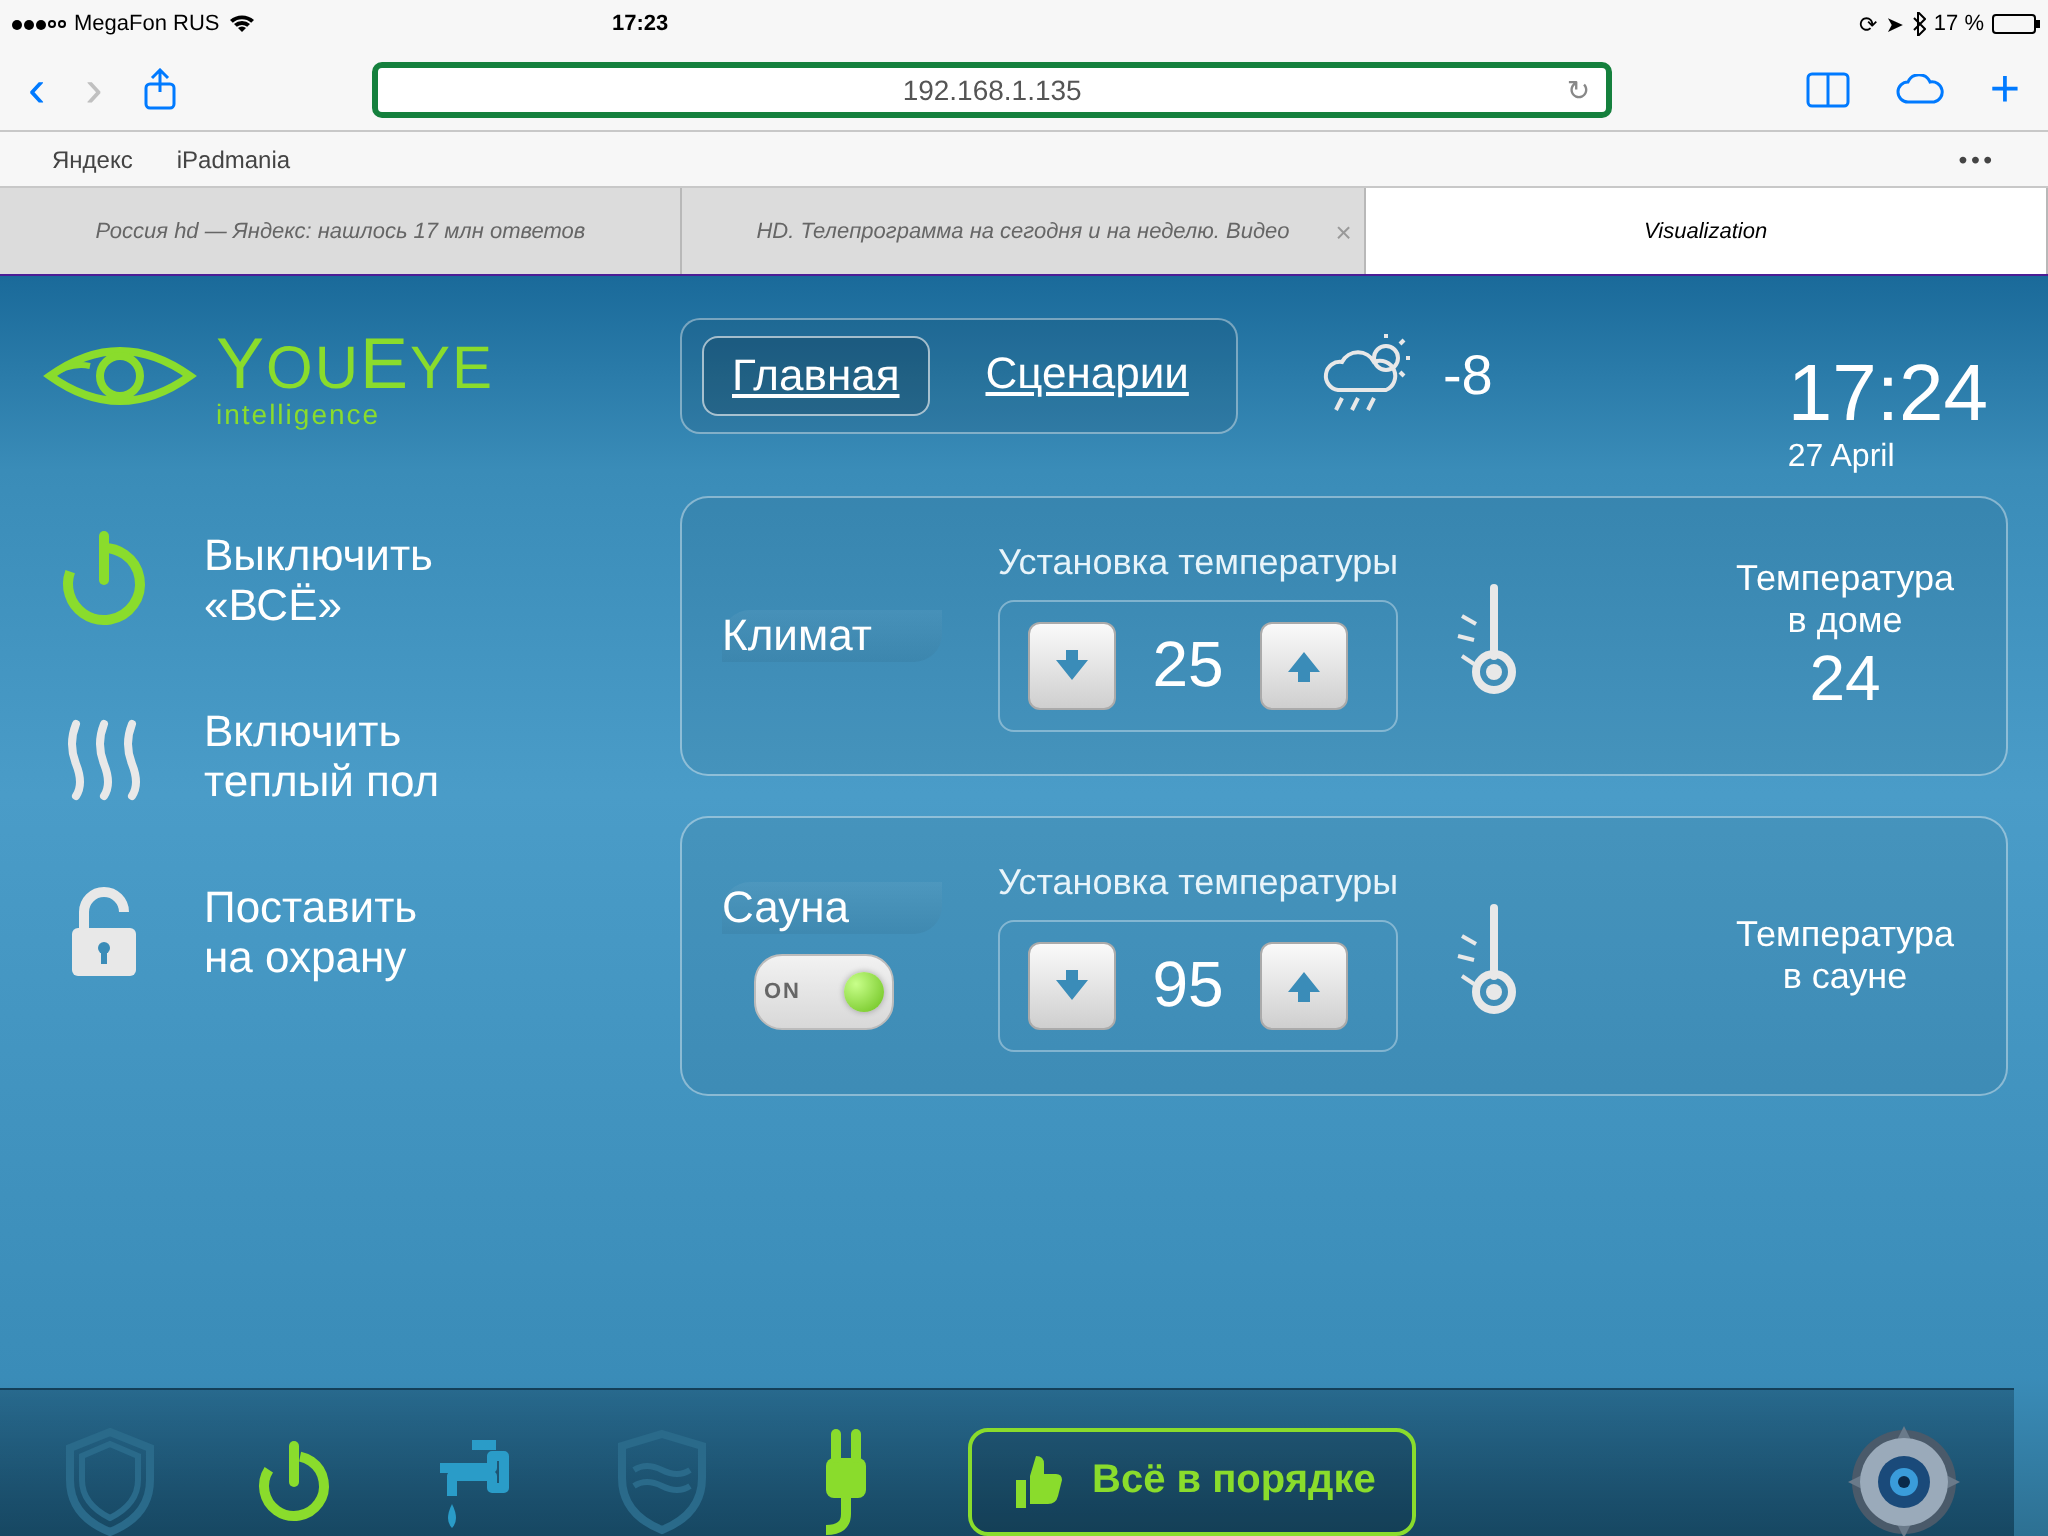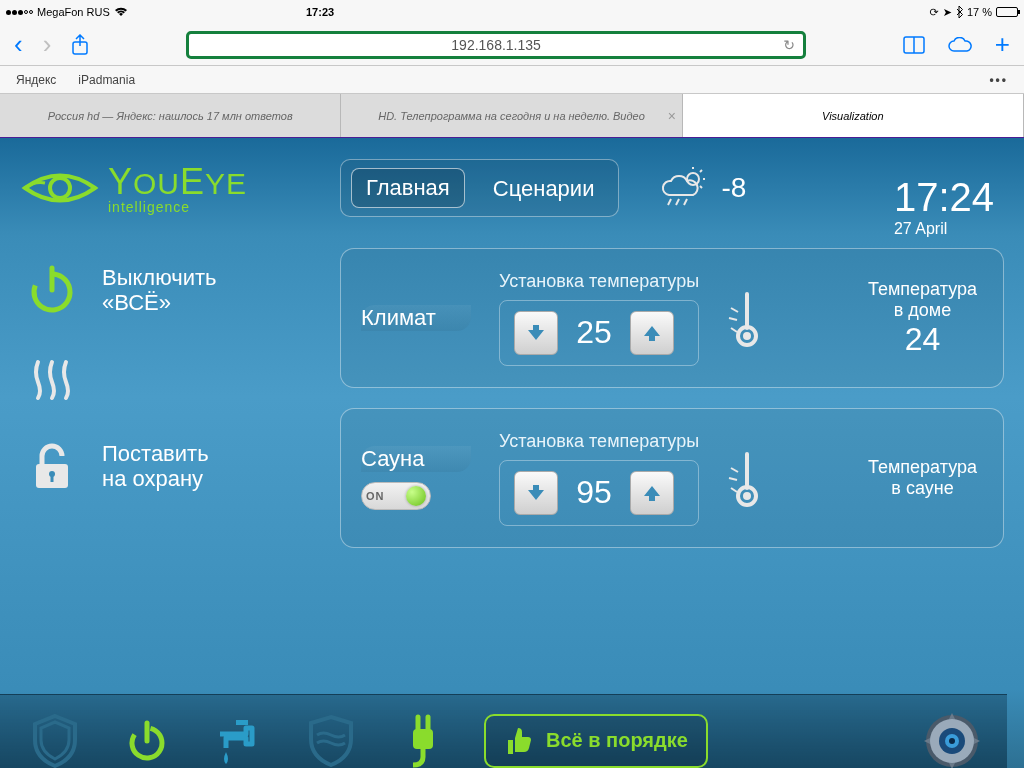--- a/index.html
+++ b/index.html
@@ -20,41 +20,41 @@
   
   .safari-toolbar { height: 42px; background: #f7f7f7; border-bottom: 1px solid #c8c8c8; display: flex; align-items: center; padding: 0 14px; gap: 20px; }
   .nav-btn { color: #007aff; font-size: 26px; cursor: pointer; }
   .nav-btn.disabled { color: #c0c0c0; }
   .share-btn { color: #007aff; font-size: 20px; }
   .url-bar { flex: 1; max-width: 620px; height: 28px; background: #fff; border: 3px solid #15803d; border-radius: 5px; display: flex; align-items: center; justify-content: center; font-size: 14px; color: #555; margin: 16px auto; position: relative; }
   .reload-icon { position: absolute; right: 8px; color: #888; }
   .tb-right { display: flex; gap: 22px; align-items: center; color: #007aff; font-size: 22px; }
 
   
-  .bookmarks-bar { height: 28px; background: #f7f7f7; border-bottom: 1px solid #c8c8c8; display: flex; align-items: center; padding: 0 16px; gap: 22px; font-size: 12px; color: #444; }
+  .bookmarks-bar { height: 28px; background: #f7f7f7; border-bottom: 1px solid #c8c8c8; display: flex; align-items: center; padding: 0 26px; gap: 22px; font-size: 12px; color: #444; }
   .bookmarks-bar .bm { cursor: pointer; }
   .bookmarks-bar .more { margin-left: auto; letter-spacing: 2px; font-weight: bold; }
 
   
   .browser-tabs { height: 44px; background: #dcdcdc; display: flex; border-bottom: 1px solid #4c1d95; font-size: 11px; font-style: italic; }
   .btab { flex: 1; display: flex; align-items: center; justify-content: center; border-right: 1px solid #b8b8b8; color: #666; padding: 0 8px; position: relative; background: #dcdcdc; cursor: pointer; }
   .btab.active { background: #fff; color: #000; font-weight: 500; }
   .btab .close { position: absolute; right: 6px; font-size: 14px; color: #999; }
 
   
   .app { height: 648px; background: linear-gradient(180deg, #1a6a9a 0%, #3a8cb8 15%, #4a9cc8 40%, #3a8cb8 85%, #2a6a8a 100%); position: relative; color: #fff; }
 
   .header-row { height: 100px; display: flex; align-items: center; padding: 0 20px; gap: 20px; }
   .logo { display: flex; align-items: center; gap: 8px; color: #8adc2c; flex: 0 0 300px; }
   .logo-eye { width: 80px; height: 50px; }
   .logo-text { font-size: 30px; font-weight: 300; letter-spacing: 1px; }
   .logo-text .cap { font-size: 36px; }
   .logo-sub { font-size: 14px; color: #8adc2c; display: block; margin-top: -4px; letter-spacing: 1px; }
 
-  .nav-pills { display: flex; gap: 14px; align-items: flex-end; border: 1px solid rgba(255,255,255,0.4); border-radius: 10px; padding: 8px 10px; background: rgba(0,0,0,0.08); }
+  .nav-pills { display: flex; gap: 14px; align-items: flex-start; border: 1px solid rgba(255,255,255,0.4); border-radius: 10px; padding: 8px 10px; background: rgba(0,0,0,0.08); text-decoration: underline; }
   .pill { padding: 6px 14px; border-radius: 8px; font-size: 22px; cursor: pointer; }
   .pill.active { border: 1px solid rgba(255,255,255,0.6); background: rgba(0,0,0,0.15); }
 
   .weather { display: flex; align-items: center; gap: 12px; margin-left: 20px; }
   .weather-icon { font-size: 34px; color: #e8e8e8; }
   .temp-out { font-size: 28px; }
   .clock { margin-left: auto; text-align: left; padding-right: 10px; margin-top: 36px; }
   .clock-time { font-size: 40px; font-weight: 300; }
   .clock-date { font-size: 16px; }
 
@@ -70,21 +70,21 @@
   .panel-tab { position: static; transform: none; align-self: flex-start; border: none; padding: 0 6px 0 0; min-width: 110px; font-size: 22px; }
   .subpanel-title { font-size: 18px; color: #e8f4fa; }
   .stepper { display: inline-flex; align-items: center; gap: 14px; border: 1px solid rgba(255,255,255,0.35); border-radius: 8px; padding: 10px 14px; margin-top: 8px; }
   .arrow-btn { width: 44px; height: 44px; background: linear-gradient(180deg, #fafafa, #cfcfcf); border: 1px solid #aaa; border-radius: 6px; display: flex; align-items: center; justify-content: center; color: #3a8cb8; cursor: pointer; }
   .stepper-val { font-size: 32px; min-width: 44px; text-align: center; }
   .temp-block { text-align: center; margin-left: auto; padding-right: 6px; }
   .temp-block .tl { font-size: 18px; }
   .temp-block .tv { font-size: 32px; }
   .therm-icon { margin: 0 10px; }
 
-  .toggle { width: 70px; height: 28px; border-radius: 14px; background: linear-gradient(180deg,#f2f2f2,#d8d8d8); border: 1px solid #bbb; display: flex; align-items: center; padding: 0 4px; gap: 6px; cursor: pointer; }
+  .toggle { width: 70px; height: 38px; border-radius: 14px; background: linear-gradient(180deg,#f2f2f2,#d8d8d8); border: 1px solid #bbb; display: flex; align-items: center; padding: 0 4px; gap: 6px; cursor: pointer; margin-left: 16px; }
   .toggle .knob { width: 20px; height: 20px; border-radius: 50%; background: radial-gradient(circle at 30% 30%, #c8ff8a, #6abf1a); box-shadow: 0 0 3px rgba(0,0,0,0.3); margin-left: auto; }
   .toggle .lbl { font-size: 11px; color: #666; font-weight: bold; letter-spacing: 1px; }
   .panel-left { display:flex; flex-direction:column; gap:10px; min-width:120px; align-items: flex-start;}
   .panel-mid { display:flex; flex-direction:column; }
 
   .bottom-bar { position: absolute; bottom: 0; left: 0; right: 17px; height: 92px; background: linear-gradient(180deg, rgba(0,30,50,0.3), rgba(0,30,50,0.55)); border-top: 1px solid rgba(0,0,0,0.2); display: flex; align-items: center; padding: 0 24px; gap: 30px; }
   .bb-icon { width: 62px; height: 62px; display: flex; align-items: center; justify-content: center; cursor: pointer; }
   .status-ok { border: 2px solid #8adc2c; border-radius: 10px; padding: 10px 18px; display: flex; align-items: center; gap: 12px; color: #8adc2c; font-size: 20px; font-weight: 600; background: rgba(0,0,0,0.12); cursor: default; }
   .gear { margin-left: auto; }
 
@@ -235,20 +235,24 @@
       <div class="side-item">
         <span class="side-icon">
           <svg width="56" height="56" viewBox="0 0 56 56">
               <g stroke="#e8e8e8" stroke-width="4" fill="none" stroke-linecap="round">
                 <path d="M14 12 Q10 22 14 32 Q18 42 14 48"></path>
                 <path d="M28 12 Q24 22 28 32 Q32 42 28 48"></path>
                 <path d="M42 12 Q38 22 42 32 Q46 42 42 48"></path>
               </g>
             </svg>
         </span>
+        <div class="side-label">
+            <div>Включить</div>
+            <div data监interactable="false">теплый пол</div>
+          </div>
       </div>
       <div class="side-item">
         <span class="side-icon">
           <svg width="56" height="56" viewBox="0 0 56 56">
               <rect x="12" y="26" width="32" height="24" rx="3" fill="#e8e8e8"></rect>
               <path d="M18 26 V18 A10 10 0 0 1 38 18" fill="none" stroke="#e8e8e8" stroke-width="5"></path>
               <circle cx="28" cy="36" r="3" fill="#3a8cb8"></circle>
               <rect x="26.5" y="37" width="3" height="7" fill="#3a8cb8"></rect>
             </svg>
         </span>

